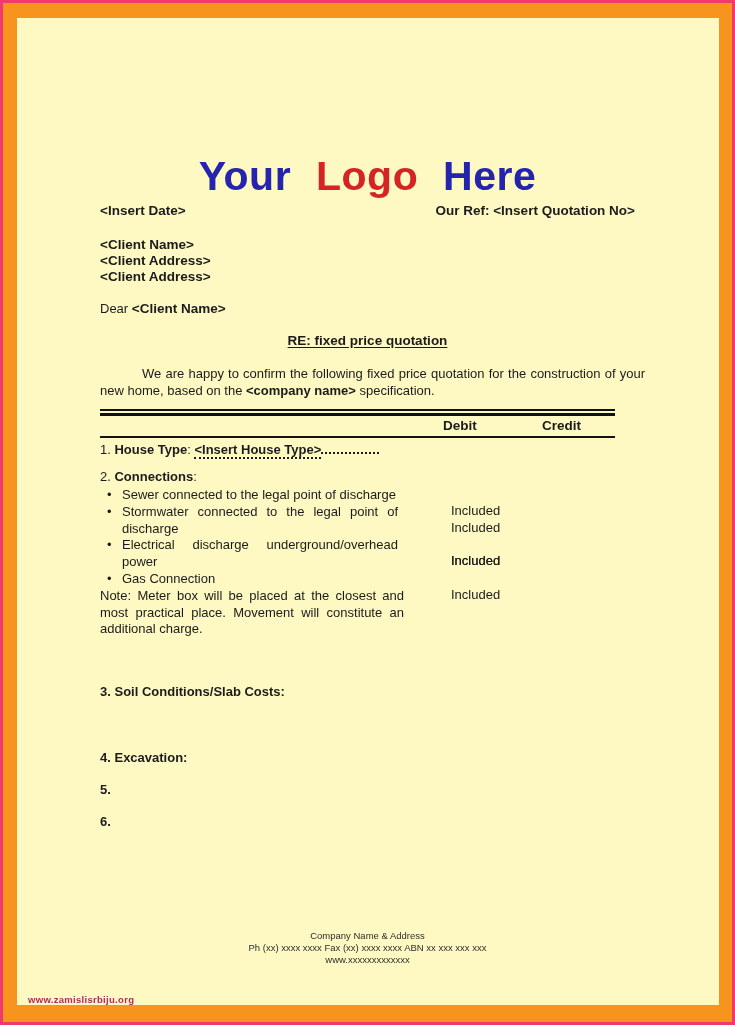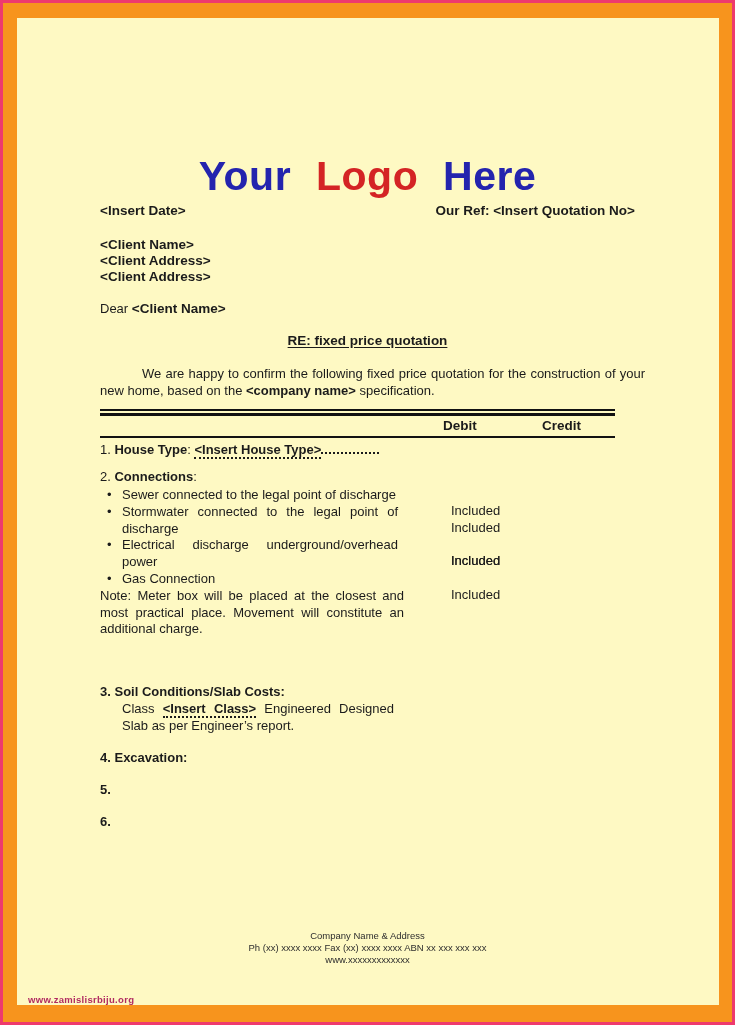--- a/index.html
+++ b/index.html
@@ -143,21 +143,20 @@
       </div>
       <div class="bullet-row">
         <div class="bullet-text">Gas Connection</div>
         <span class="included-cell">Included</span>
       </div>
       <div class="note-para">Note: Meter box will be placed at the closest and most practical place.  Movement will constitute an additional charge.</div>
     </div>
 
     <div class="abs soil-block">
       <div><span class="bold">3. </span><span class="bold">Soil Conditions/Slab Costs:</span></div>
-      <div class="soil-class"><span>Class </span><span class="dotted-ph">&lt;Insert Class&gt;</span><span> Engineered Designed Slab as per Engineer’s report.</span></div>
     </div>
 
     <div class="abs line-excavation"><span class="bold">4. </span><span class="bold">Excavation:</span></div>
 
     <div class="abs line-five">5.</div>
     <div class="abs line-six">6.</div>
 
     <div class="abs footer-block">
       <div>Company Name &amp; Address</div>
       <div>Ph (xx) xxxx xxxx Fax (xx) xxxx xxxx ABN xx xxx xxx xxx</div>

